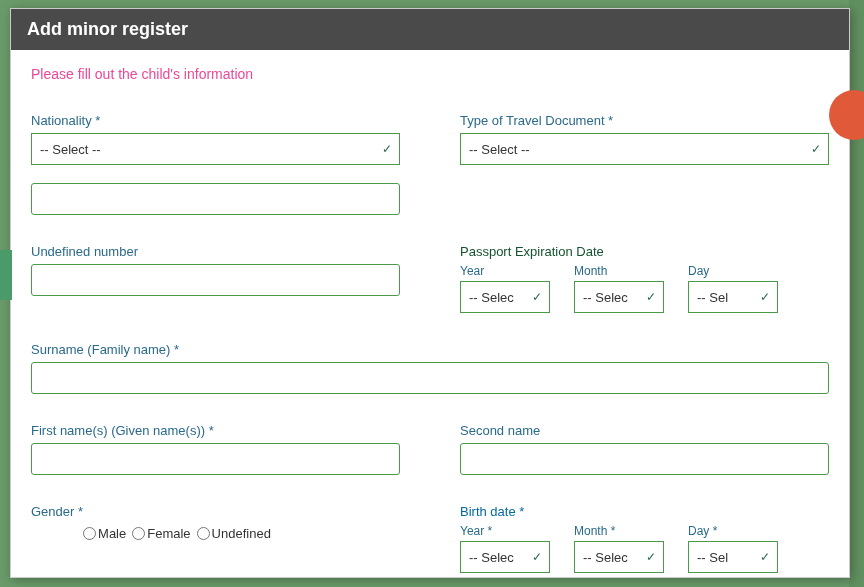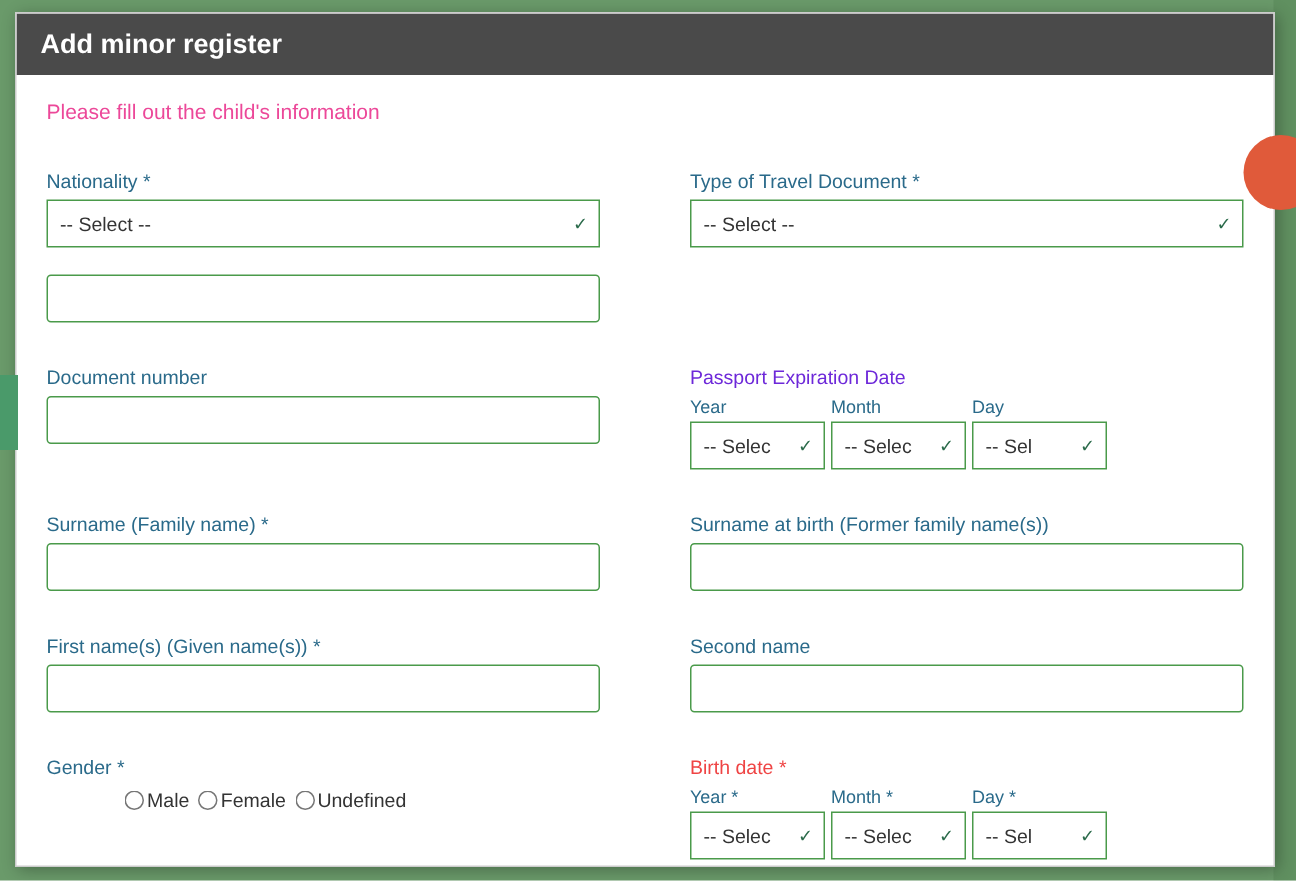--- a/index.html
+++ b/index.html
@@ -116,28 +116,28 @@
       color: #2a6a4a;
       font-size: 12px;
     }
 
     .date-group {
       display: flex;
       flex-direction: column;
     }
 
     .date-group label {
-      color: #6d28d9;
+      color: #14532d;
       font-size: 13px;
       margin-bottom: 5px;
     }
 
     .date-selects {
       display: flex;
-      gap: 4px;
+      gap: 24px;
     }
 
     .date-select-item {
       display: flex;
       flex-direction: column;
       align-items: flex-start;
     }
 
     .date-select-item .date-label {
       color: #2a6a8a;
@@ -177,21 +177,21 @@
       align-items: center;
       margin-right: 4px;
     }
 
     .birth-date-group {
       display: flex;
       flex-direction: column;
     }
 
     .birth-date-group .main-label {
-      color: #ef4444;
+      color: #0369a1;
       font-size: 13px;
       margin-bottom: 5px;
     }
 
     .side-accent {
       position: absolute;
       left: 0;
       top: 250px;
       width: 12px;
       height: 50px;
@@ -256,21 +256,21 @@
 
       <div class="form-row">
         <div class="form-group">
           <input type="text" style="">
         </div>
         <div class="form-group"></div>
       </div>
 
       <div class="form-row">
         <div class="form-group">
-          <label>Document number</label>
+          <label>Undefined number</label>
           <input type="text" style="">
         </div>
 
         <div class="form-group date-group">
           <label>Passport Expiration Date</label>
           <div class="date-selects">
             <div class="date-select-item">
               <span class="date-label">Year</span>
               <div class="select-wrapper">
                 <select>
@@ -297,24 +297,20 @@
                 <span class="select-arrow">✓</span>
               </div>
             </div>
           </div>
         </div>
       </div>
 
       <div class="form-row">
         <div class="form-group">
           <label>Surname (Family name) *</label>
-          <input type="text" style="">
-        </div>
-        <div class="form-group">
-          <label>Surname at birth (Former family name(s))</label>
           <input type="text" style="">
         </div>
       </div>
 
       <div class="form-row">
         <div class="form-group">
           <label>First name(s) (Given name(s)) *</label>
           <input type="text" style="">
         </div>
         <div class="form-group">

